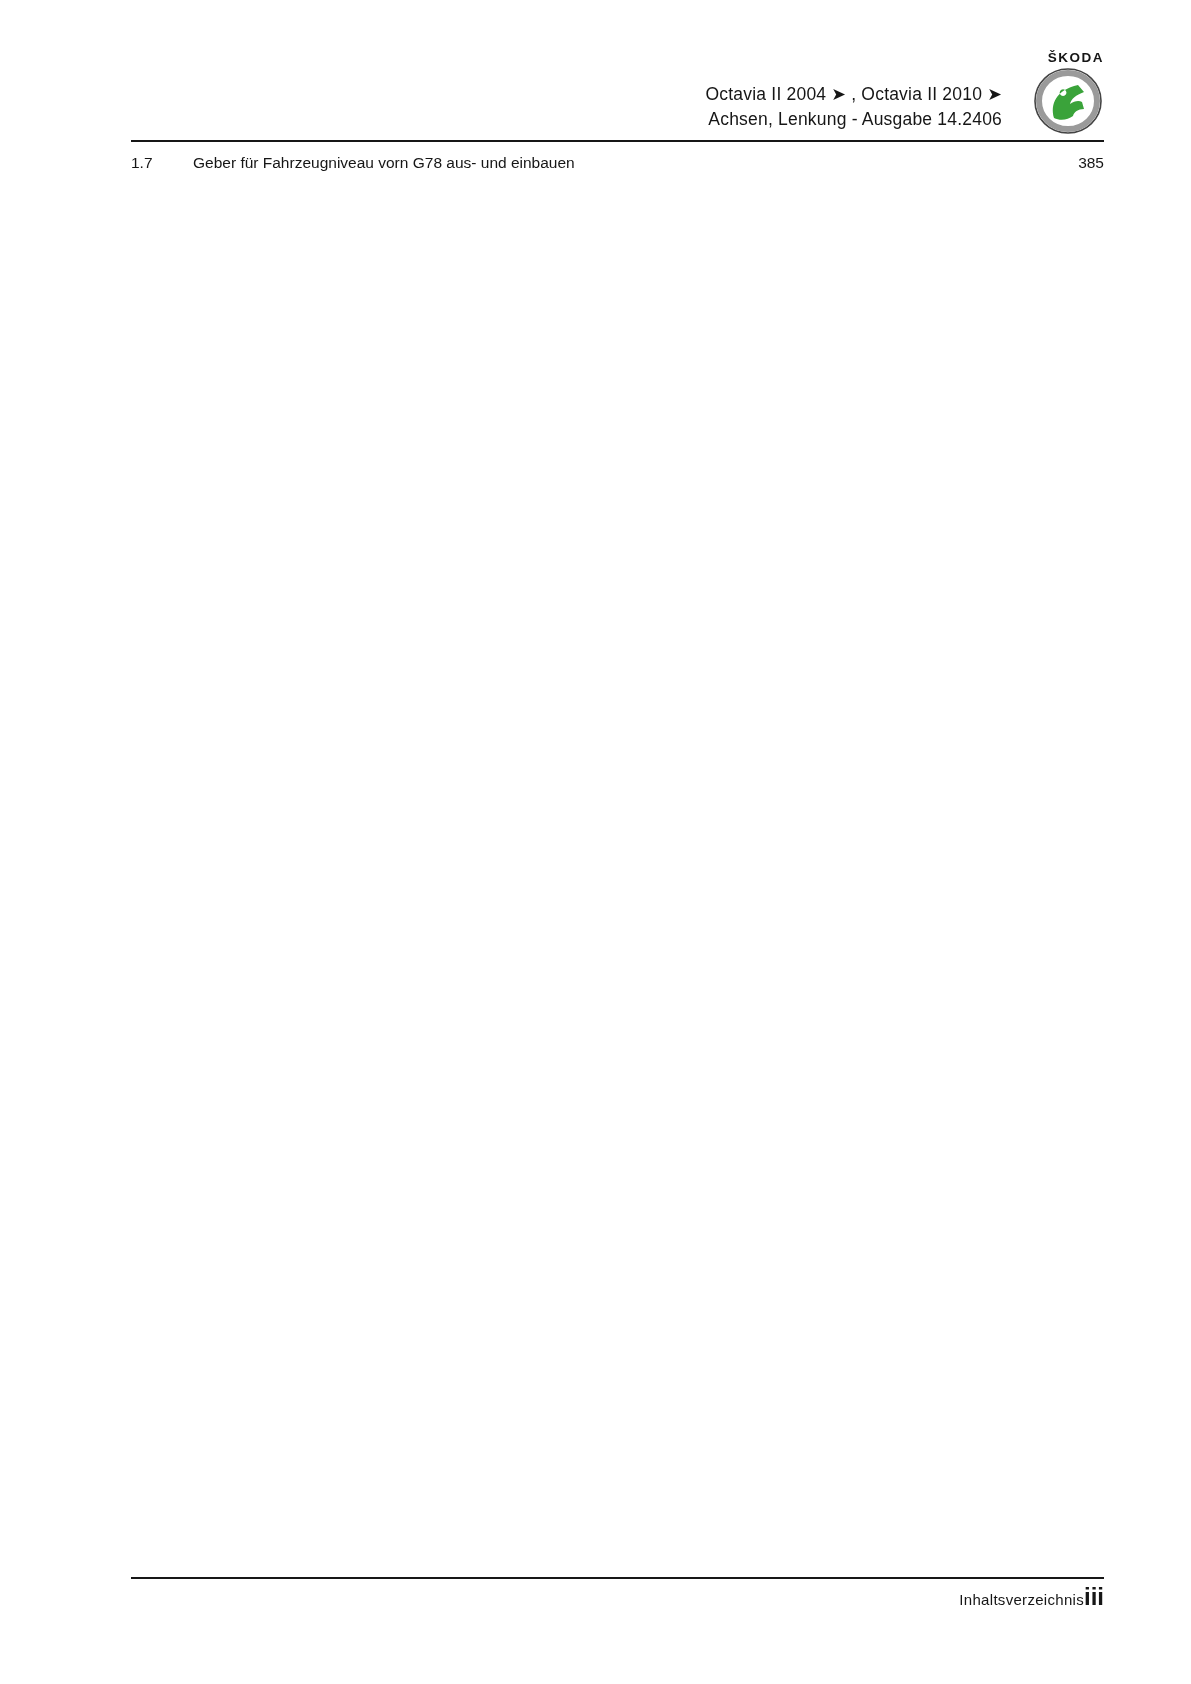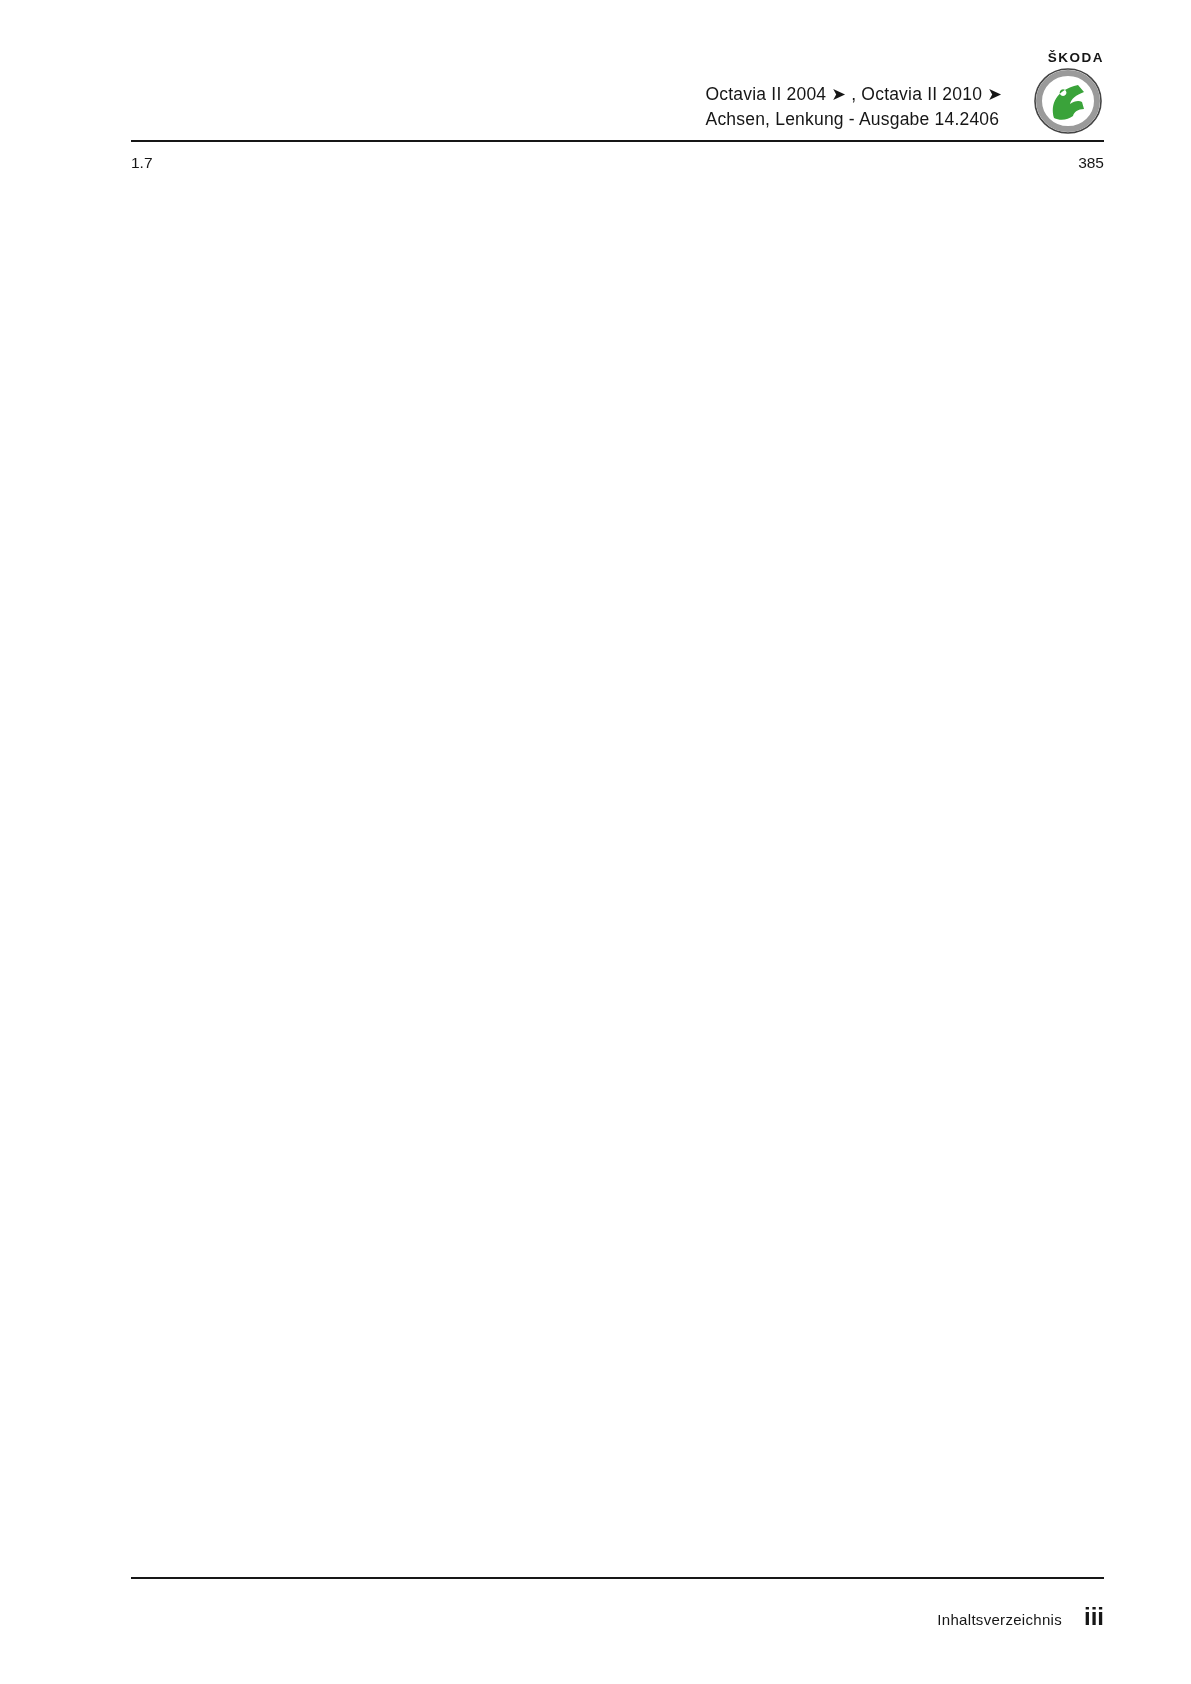--- a/index.html
+++ b/index.html
@@ -19,20 +19,21 @@
   
   .header {
     position: absolute;
     top: 50px; left: 131px; right: 87px;
     display: flex;
     justify-content: flex-end;
     align-items: flex-end;
     gap: 18px;
   }
   .header-text {
+    text-align: right;
     font-size: 17.5px;
     line-height: 25px;
     padding-bottom: 6px;
     letter-spacing: 0.2px;
   }
   .logo {
     width: 84px;
     display: flex;
     flex-direction: column;
     align-items: flex-end;
@@ -78,22 +79,20 @@
   }
   .row .page { flex: none; width: 48px; text-align: right; }
 
   
   .footer {
     position: absolute;
     top: 1583px; left: 131px; right: 87px;
     display: flex;
     justify-content: flex-end;
     align-items: baseline;
-    gap: 22px;
-    margin-top: 20px;
   }
   .footer-label { font-size: 15px; letter-spacing: 0.3px; }
   .footer-page  { font-size: 24px; font-weight: bold; }
 </style>
 </head>
 <body>
 
 <div class="page">
 
   <div class="header">
@@ -109,20 +108,21 @@
         <path d="M22 52 C18 38 24 24 46 19 L52 26 C44 29 39 33 38 38 C42 35 47 34 50 36 L52 43 C46 43 42 46 41 50 C36 54 28 55 22 52 Z M31 30 a3.4 3.4 0 1 1 0.1 0 Z" fill="#3aa33a" fill-rule="evenodd"></path>
       </svg>
     </div>
   </div>
 
   <div class="rule-top"></div>
 
   <main class="toc" id="toc">
       <div class="row entry">
         <span class="num">1.7</span>
+        <span class="title">Geber für Fahrzeugniveau vorn G78 aus- und einbauen</span>
         <span class="leader"></span>
         <span class="page">385</span>
       </div>
     </main>
 
   <div class="rule-bottom"></div>
 
   <div class="footer">
     <span class="footer-label">Inhaltsverzeichnis</span>
     <span class="footer-page">iii</span>

